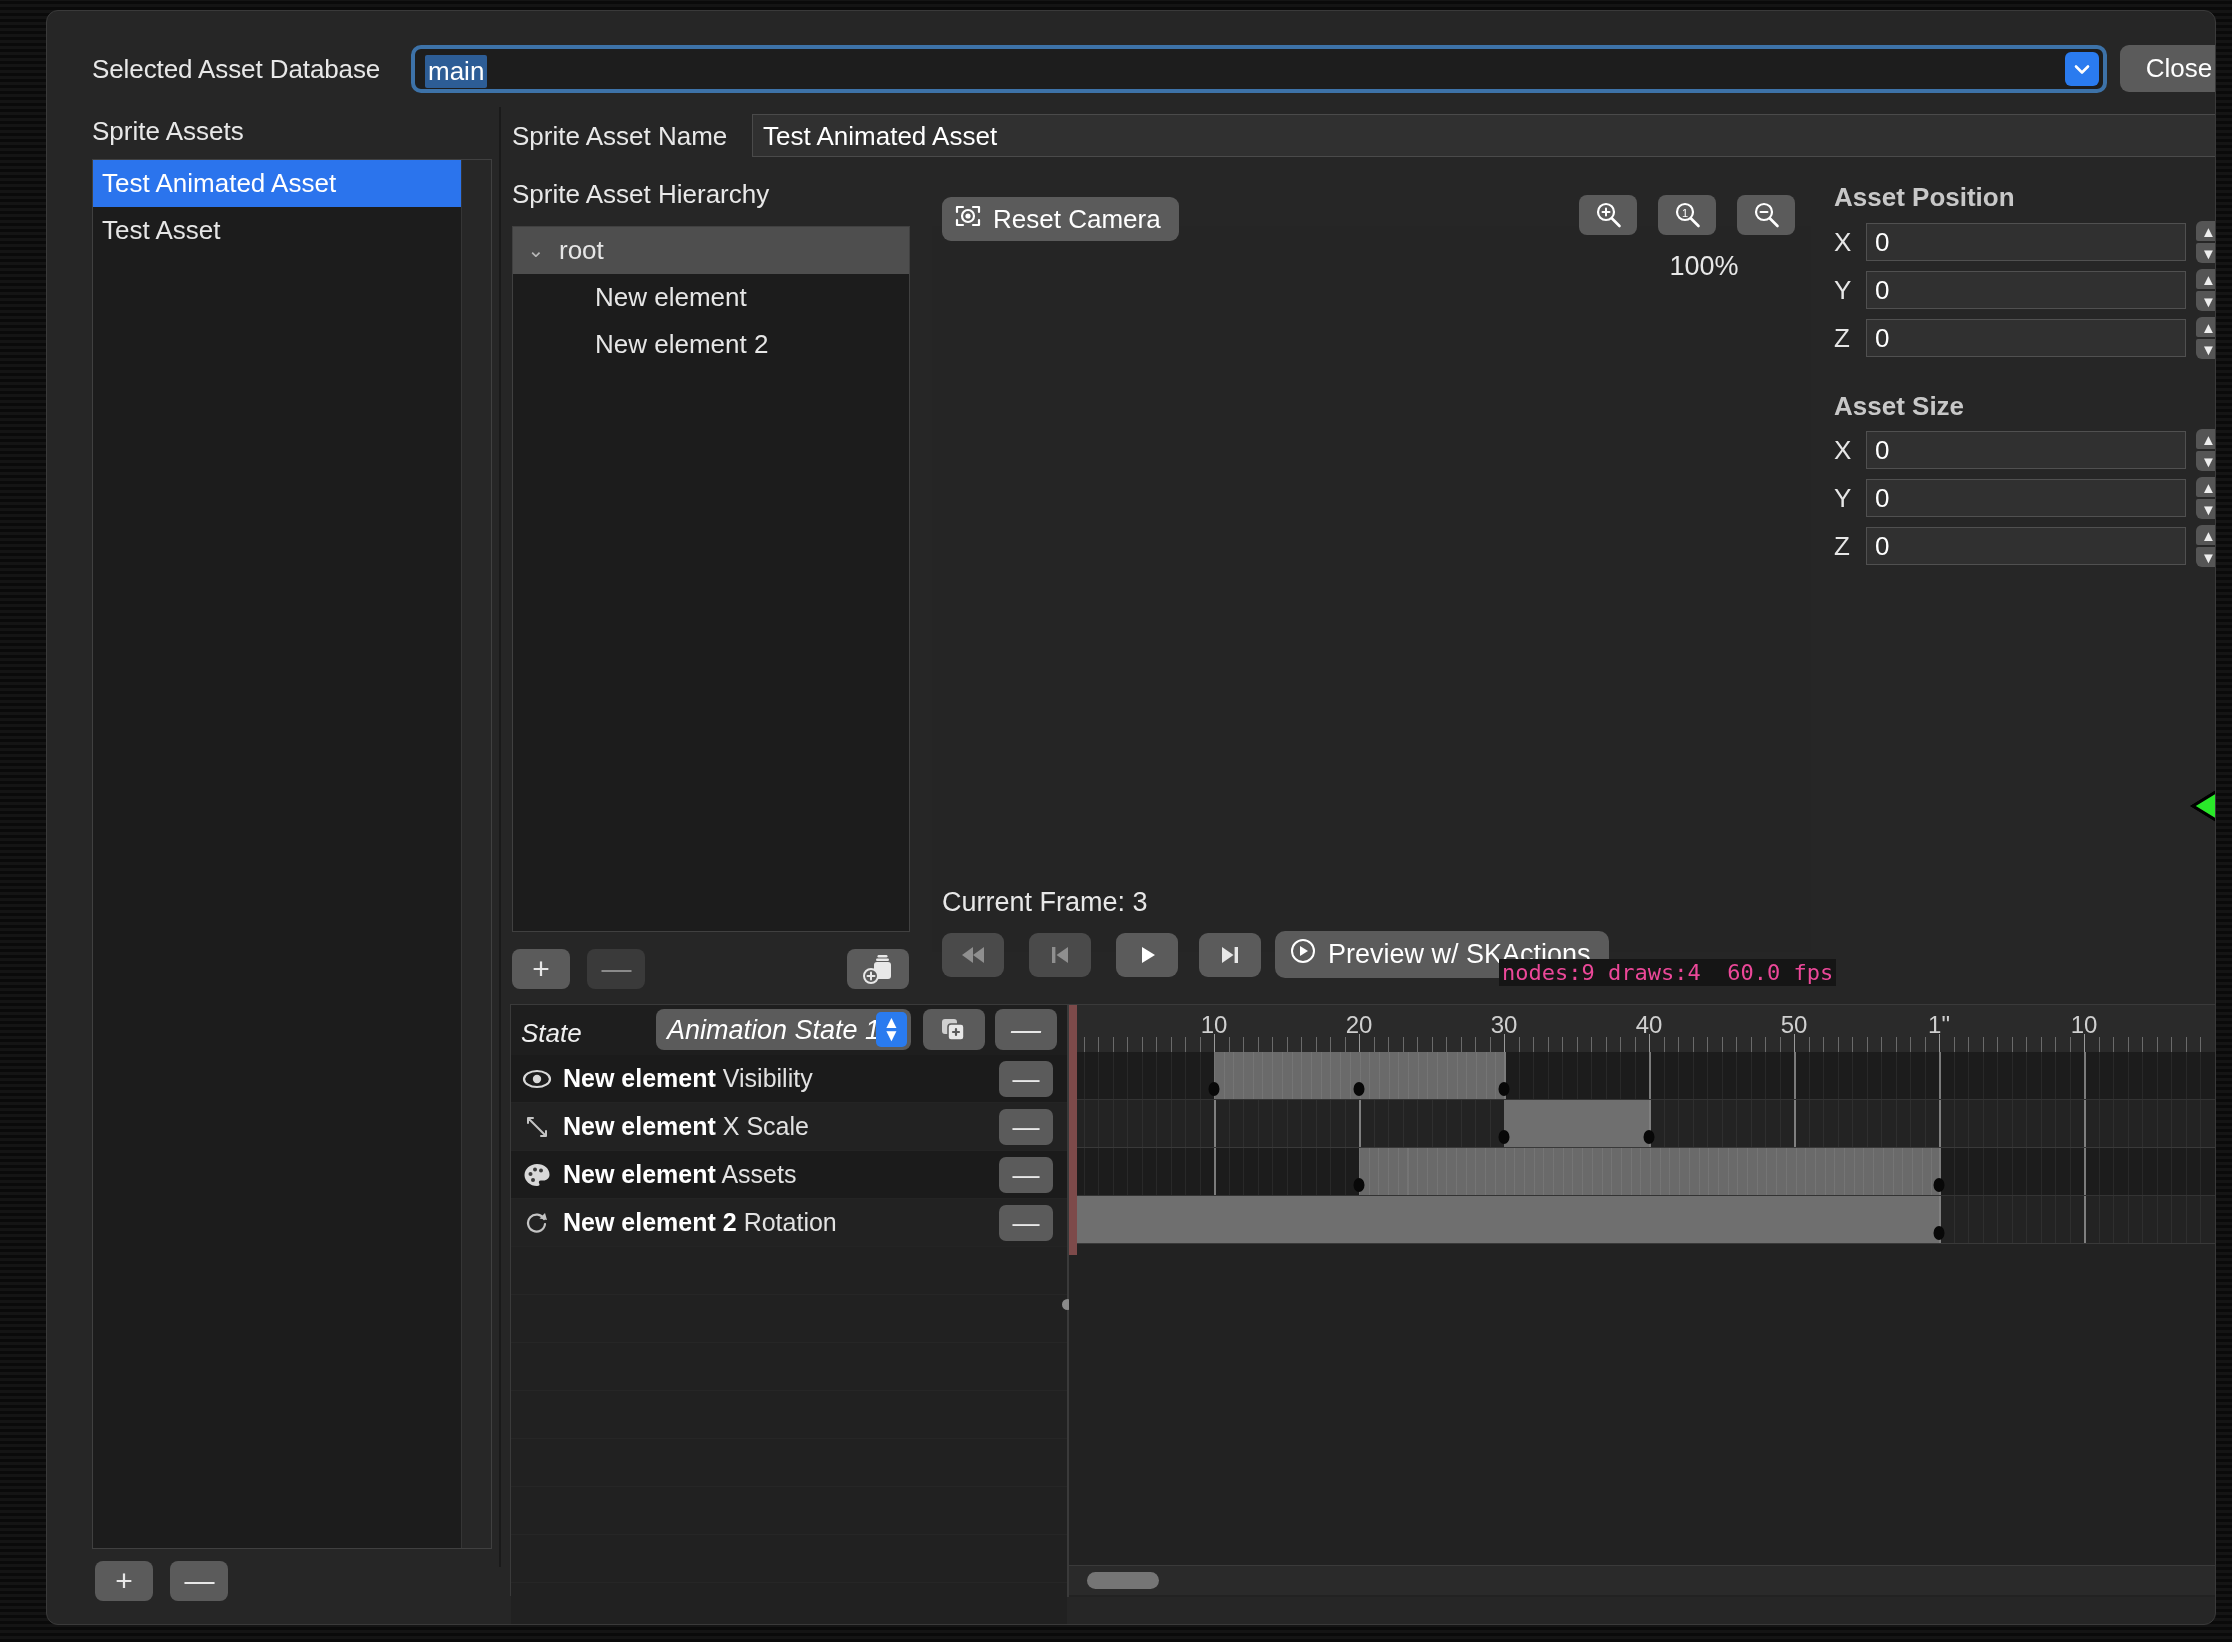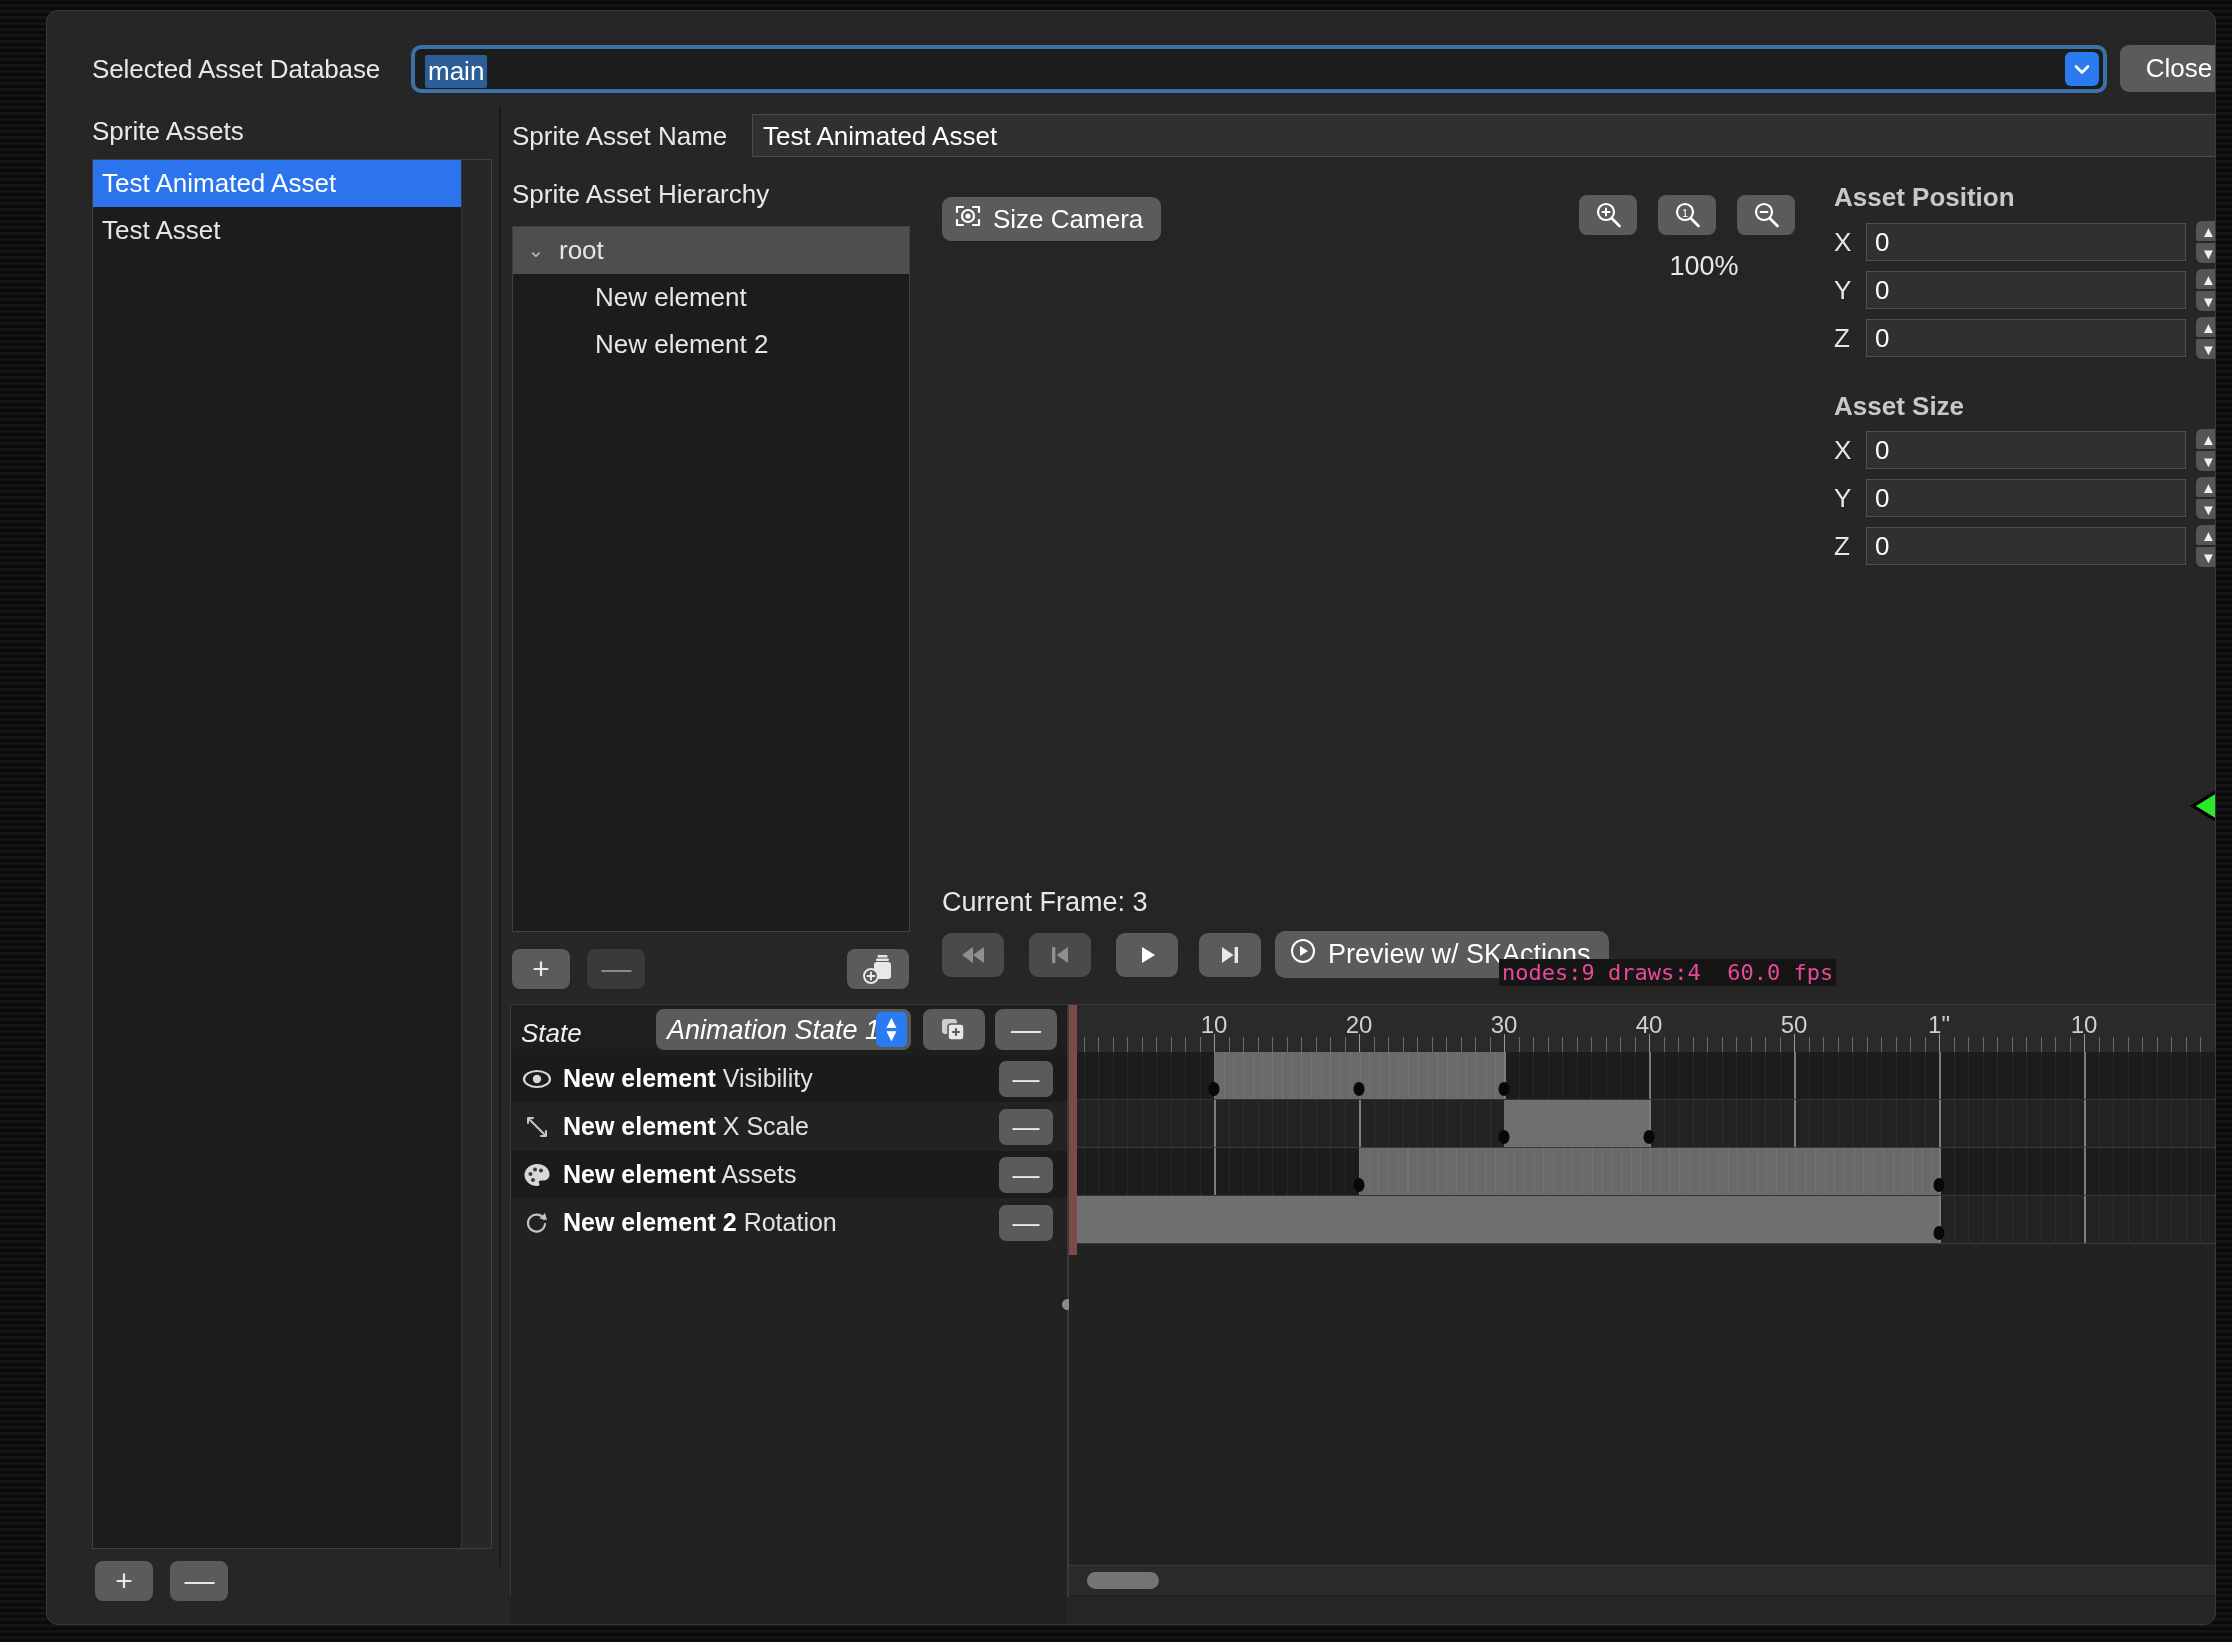--- a/index.html
+++ b/index.html
@@ -431,21 +431,21 @@
     </svg>
   </div>
   <div id="reset-cam">
     <span>
       <svg width="28" height="24" viewBox="0 0 28 24">
         <path d="M3 3h6M3 3v5M25 3h-6M25 3v5M3 21h6M3 21v-5M25 21h-6M25 21v-5" stroke="#fff" stroke-width="2.2" fill="none" stroke-linecap="round"></path>
         <circle cx="14" cy="12" r="6" fill="none" stroke="#fff" stroke-width="2.2"></circle>
         <circle cx="14" cy="12" r="2.6" fill="#fff"></circle>
       </svg>
     </span>
-    <span>Size Camera</span>
+    <span>Reset Camera</span>
   </div>
   <div class="zbtn" id="zoom-in">
     <svg width="30" height="28" viewBox="0 0 30 28">
       <circle cx="13" cy="11" r="8" fill="none" stroke="#fff" stroke-width="2.2"></circle>
       <path d="M19 17.5 L26.5 25" stroke="#fff" stroke-width="2.6" stroke-linecap="round"></path>
       <path d="M13 7.5v7M9.5 11h7" stroke="#fff" stroke-width="2" stroke-linecap="round"></path>
     </svg>
   </div>
   <div class="zbtn" id="zoom-one">
     <svg width="30" height="28" viewBox="0 0 30 28">

